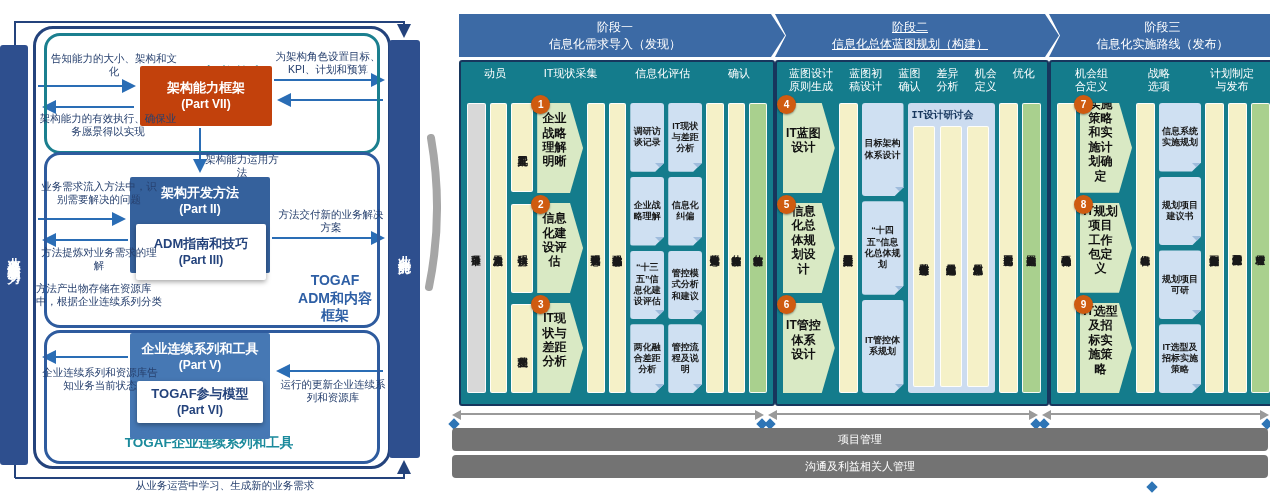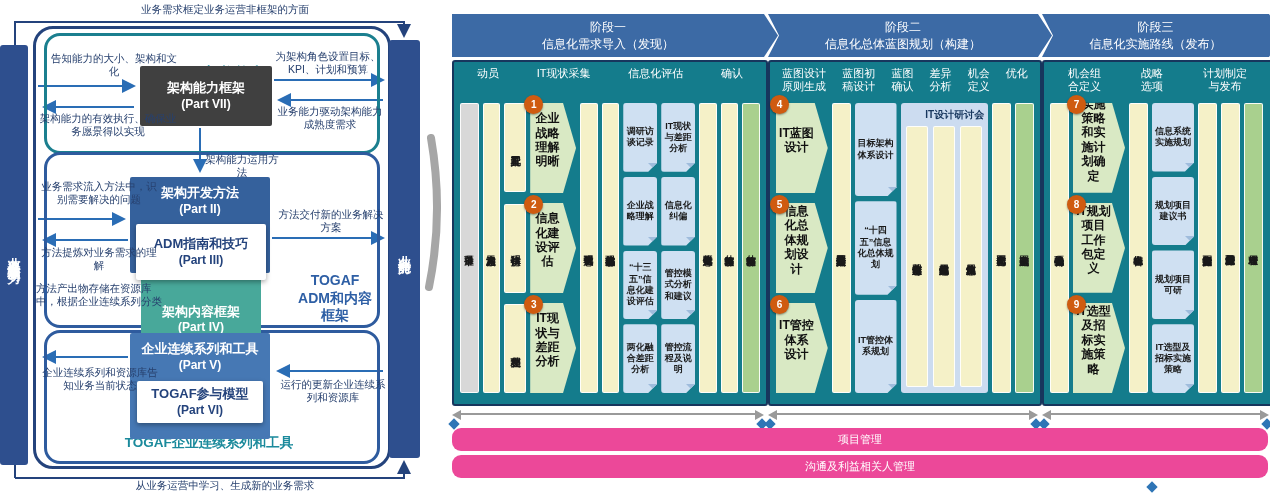--- a/index.html
+++ b/index.html
@@ -13,28 +13,28 @@
   .outer-rect{border:3px solid #24437c;border-radius:20px;}
   .sec-teal{border:3px solid #1b7f8f;}
   .sec-blue{border:3px solid #2e5b9e;}
   .note{font-size:10.5px;line-height:1.25;text-align:center;color:#27406e;}
   .title-teal{color:#1b8a9c;font-weight:bold;text-align:center;}
   .title-blue{color:#2e5fa5;font-weight:bold;text-align:center;white-space:pre-line;line-height:1.25;}
   .tbox{display:flex;flex-direction:column;align-items:center;justify-content:center;text-align:center;
         font-weight:bold;border-radius:2px;line-height:1.3;}
   .tbox .bn{font-size:13px;}
   .tbox .bp{font-size:12px;}
-  .box-teal{background:#404040;color:#fff;}
+  .box-teal{background:#c2410c;color:#fff;}
   .box-blue{background:#35619c;color:#fff;}
   .box-blue2{background:#4678b4;color:#fff;}
   .box-green{background:#48a89a;color:#fff;}
   .box-white{background:#fff;color:#24437c;box-shadow:0 2px 5px rgba(0,0,0,.35);}
   .tbox.align-top{justify-content:flex-start;padding-top:8px;}
   
-  .phase{position:absolute;top:14px;height:392px;}
+  .phase{position:absolute;top:14px;height:392px;margin-left:7px;}
   .band{position:absolute;left:0;top:0;height:43px;background:#3c6aa5;color:#fff;display:flex;align-items:center;
         justify-content:center;text-align:center;font-size:12px;line-height:1.35;white-space:pre-line;}
   .band.tip{clip-path:polygon(0 0,calc(100% - 14px) 0,100% 50%,calc(100% - 14px) 100%,0 100%);}
   .band.tip-notch{clip-path:polygon(0 0,calc(100% - 14px) 0,100% 50%,calc(100% - 14px) 100%,0 100%,11px 50%);}
   .pbody{position:absolute;left:0;top:46px;bottom:0;background:#147c8c;border:2px solid #17365d;border-radius:3px;
          display:flex;flex-direction:column;}
   .hdr-row{display:flex;justify-content:space-around;align-items:flex-start;padding:5px 4px 0 4px;height:36px;}
   .hdr{color:#fff;font-size:11px;line-height:1.2;text-align:center;white-space:pre-line;}
   .cols{flex:1;display:flex;gap:4px;padding:0 6px 11px 6px;align-items:stretch;}
   .vbar{width:17px;border:1px solid rgba(255,255,255,.9);border-radius:2px;display:flex;align-items:center;justify-content:center;}
@@ -52,25 +52,25 @@
         display:flex;align-items:center;justify-content:center;text-align:center;padding:2px 14px 18px 3px;box-sizing:border-box;
         clip-path:polygon(0 0,calc(100% - 13px) 0,100% 50%,calc(100% - 13px) 100%,0 100%);}
   .badge{position:absolute;width:19px;height:19px;border-radius:50%;background:#cf5b10;color:#fff;font-size:10px;
          font-weight:bold;display:flex;align-items:center;justify-content:center;box-shadow:0 1px 2px rgba(0,0,0,.4);z-index:5;}
   .doc{position:relative;flex:1;background:#cfe0f2;border-radius:3px;color:#1a1a1a;font-size:9px;font-weight:bold;line-height:1.25;
        display:flex;align-items:center;justify-content:center;text-align:center;padding:2px;box-sizing:border-box;
        clip-path:polygon(0 0,100% 0,100% calc(100% - 9px),calc(100% - 9px) 100%,0 100%);}
   .doc::after{content:"";position:absolute;right:0;bottom:0;width:0;height:0;
        border-left:9px solid transparent;border-top:9px solid #9fbcdc;}
   .workshop{background:#ccdcf0;border-radius:3px;display:flex;flex-direction:column;padding:3px 4px 6px 4px;box-sizing:border-box;}
-  .workshop .wlabel{font-size:10px;font-weight:bold;color:#17365d;text-align:right;padding:2px 0 4px 0;}
+  .workshop .wlabel{font-size:10px;font-weight:bold;color:#17365d;text-align:left;padding:2px 0 4px 0;font-family:Liberation Mono, monospace;}
   .workshop .wbars{flex:1;display:flex;gap:5px;justify-content:center;}
   .workshop .wbars .vbar{width:20px;}
-  .hbar{position:absolute;left:452px;width:816px;height:23px;background:#ec4899;color:#fff;font-size:11px;
-        display:flex;align-items:center;justify-content:center;border-radius:9px;}
+  .hbar{position:absolute;left:452px;width:816px;height:23px;background:#737373;color:#fff;font-size:11px;
+        display:flex;align-items:center;justify-content:center;border-radius:4px;}
   .span-arrow{position:absolute;height:16px;}
   .span-arrow .line{position:absolute;left:9px;right:9px;top:3px;border-top:2px solid #9a9a9a;}
   .ah{position:absolute;top:0;width:0;height:0;border-top:5px solid transparent;border-bottom:5px solid transparent;}
   .ah.l{left:0;border-right:9px solid #9a9a9a;}
   .ah.r{right:0;border-left:9px solid #9a9a9a;}
   .dia{position:absolute;width:8px;height:8px;background:#2e75b6;transform:rotate(45deg);}
 </style>
 </head>
 <body>
 
@@ -121,42 +121,36 @@
     <div class="abs title-teal" style="left:44px;top:434px;width:330px;font-size:13.5px;">TOGAF企业连续系列和工具</div>
 
     <div class="abs tbox box-teal" style="left:140px;top:66px;width:132px;height:60px;">
       <span class="bn">架构能力框架</span>
       <span class="bp">(Part VII)</span>
     </div>
     <div class="abs tbox box-blue align-top" style="left:130px;top:177px;width:140px;height:88px;">
       <span class="bn">架构开发方法</span>
       <span class="bp">(Part II)</span>
     </div>
-    <div class="abs tbox box-green" style="left:141px;top:260px;width:120px;height:84px;justify-content:flex-end;padding-bottom:8px;box-sizing:border-box;">
-      <span class="bn">架构内容框架</span>
-      <span class="bp">(Part IV)</span>
-    </div>
     <div class="abs tbox box-white" style="left:136px;top:224px;width:130px;height:56px;">
       <span class="bn">ADM指南和技巧</span>
       <span class="bp">(Part III)</span>
     </div>
     <div class="abs tbox box-blue2 align-top" style="left:130px;top:333px;width:140px;height:98px;">
       <span class="bn">企业连续系列和工具</span>
       <span class="bp">(Part V)</span>
     </div>
     <div class="abs tbox box-white" style="left:137px;top:381px;width:126px;height:42px;">
       <span class="bn">TOGAF参与模型</span>
       <span class="bp">(Part VI)</span>
     </div>
 
-    <div class="abs note" style="left:110px;top:3px;width:230px;">业务需求框定业务运营非框架的方面</div>
     <div class="abs note" style="left:50px;top:52px;width:128px;">告知能力的大小、架构和文化</div>
     <div class="abs note" style="left:272px;top:50px;width:112px;">为架构角色设置目标、KPI、计划和预算</div>
     <div class="abs note" style="left:38px;top:112px;width:140px;">架构能力的有效执行、确保业务愿景得以实现</div>
-    <div class="abs note" style="left:276px;top:105px;width:108px;">业务能力驱动架构能力成熟度需求</div>
     <div class="abs note" style="left:202px;top:153px;width:80px;">架构能力运用方法</div>
     <div class="abs note" style="left:40px;top:180px;width:118px;">业务需求流入方法中，识别需要解决的问题</div>
     <div class="abs note" style="left:276px;top:208px;width:110px;">方法交付新的业务解决方案</div>
     <div class="abs note" style="left:40px;top:246px;width:118px;">方法提炼对业务需求的理解</div>
     <div class="abs note" style="left:36px;top:282px;width:128px;text-align:left;">方法产出物存储在资源库中，根据企业连续系列分类</div>
     <div class="abs note" style="left:40px;top:366px;width:120px;">企业连续系列和资源库告知业务当前状态</div>
     <div class="abs note" style="left:278px;top:378px;width:110px;">运行的更新企业连续系列和资源库</div>
     <div class="abs note" style="left:110px;top:479px;width:230px;">从业务运营中学习、生成新的业务需求</div>
   </div>
 
@@ -234,21 +228,21 @@
         </div>
       </div>
       <div class="span-arrow" style="left: 452px; width: 312px; top: 410px;">
         <div class="line"></div>
         <div class="ah l"></div>
         <div class="ah r"></div>
         <div class="dia" style="left: -2px; top: 10px;"></div>
         <div class="dia" style="right: -2px; top: 10px;"></div>
       </div>
       <div class="phase" style="left: 768px; width: 270px;">
-        <div class="band tip-notch" style="width: 284px;"><div style="padding-right: 14px;">阶段二
+        <div class="band tip-notch" style="width: 284px;"><div style="padding-right: 14px; text-decoration: underline;">阶段二
 信息化总体蓝图规划（构建）</div></div>
         <div class="pbody" style="width: 270px;">
           <div class="hdr-row">
             <div class="hdr">蓝图设计
 原则生成</div>
             <div class="hdr">蓝图初
 稿设计</div>
             <div class="hdr">蓝图
 确认</div>
             <div class="hdr">差异

